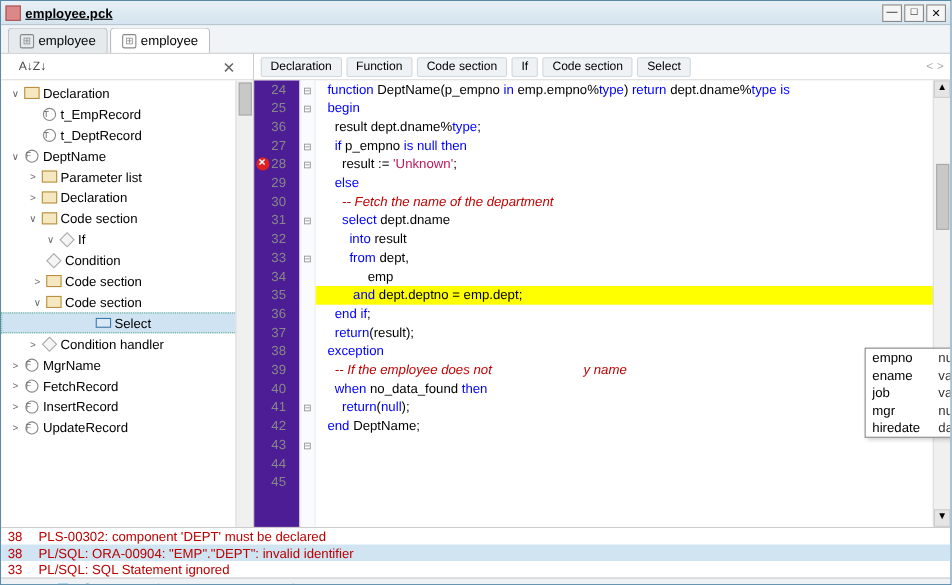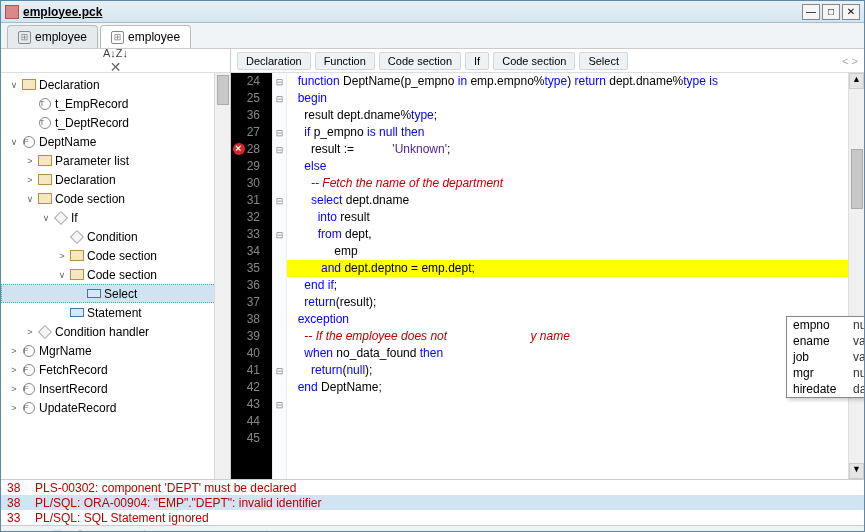--- a/index.html
+++ b/index.html
@@ -8,51 +8,51 @@
 .titlebar-icon { width: 14px; height: 14px; background: #d88; border: 1px solid #a55; margin-right: 4px; }
 .titlebar-text { flex: 1; font-weight: bold; font-size: 12px; text-decoration: underline; }
 .win-btns { display: flex; gap: 2px; }
 .win-btn { width: 18px; height: 16px; border: 1px solid #888; background: #f5f5f5; display: flex; align-items: center; justify-content: center; font-size: 10px; cursor: pointer; }
 .tabs-row { height: 26px; background: #f0f4f7; display: flex; align-items: flex-end; border-bottom: 1px solid #ccc; padding-left: 6px; }
 .file-tab { padding: 4px 10px; border: 1px solid #bbb; border-bottom: none; background: #fff; margin-right: 2px; border-radius: 4px 4px 0 0; display: flex; align-items: center; gap: 4px; cursor: pointer; }
 .file-tab.inactive { background: #e5eaed; }
 .tab-icon { width: 13px; height: 13px; border: 1px solid #888; border-radius: 2px; display: inline-flex; align-items: center; justify-content: center; font-size: 9px; color: #888; }
 .main { display: flex; height: 430px; }
 .left-panel { width: 230px; border-right: 1px solid #ccc; background: #fff; display: flex; flex-direction: column; }
-.left-toolbar { height: 24px; border-bottom: 1px solid #ddd; display: flex; align-items: center; justify-content: center; padding: 0 16px; flex-direction: column; }
+.left-toolbar { height: 24px; border-bottom: 1px solid #ddd; display: flex; align-items: center; justify-content: space-between; padding: 0 16px; }
 .left-toolbar .sort-icon { font-size: 11px; color: #444; cursor: pointer; }
 .close-x { cursor: pointer; color: #666; font-size: 14px; }
 .tree { flex: 1; overflow-y: auto; padding: 2px 0; position: relative; }
 .tree-sb { position:absolute; right:0; top:0; width:16px; height:100%; background:#f0f0f0; border-left:1px solid #ddd; }
 .tree-sb-thumb { position:absolute; left:2px; width:12px; background:#c8c8c8; border:1px solid #aaa; }
 .tree-row { display: flex; align-items: center; height: 19px; padding-left: 6px; cursor: pointer; white-space: nowrap; }
 .tree-row.selected { background: #cfe3f3; border: 1px dotted #5a8; }
 .tw { width: 14px; display: inline-flex; justify-content: center; color: #666; font-size: 9px; }
 .ic { width: 15px; height: 13px; display: inline-flex; align-items: center; justify-content: center; margin-right: 3px; }
 .ic-folder { border: 1px solid #b89040; background: #f5e8c0; width: 14px; height: 11px; }
 .ic-circle { border: 1px solid #888; border-radius: 50%; width: 12px; height: 12px; font-size: 8px; color: #666; }
 .ic-diamond { width: 10px; height: 10px; border: 1px solid #aaa; transform: rotate(45deg); background: #f5f5f5; }
 .ic-rect { width: 14px; height: 9px; border: 1px solid #3a7aa8; background: #d8e8f4; }
-.indent-1 { padding-left: 22px; } .indent-2 { padding-left: 38px; } .indent-3 { padding-left: 54px; }
+.indent-1 { padding-left: 22px; } .indent-2 { padding-left: 38px; } .indent-3 { padding-left: 26px; }
 .indent-4 { padding-left: 70px; }
 .right-panel { flex: 1; display: flex; flex-direction: column; background: #fff; position: relative; }
 .breadcrumb { height: 24px; border-bottom: 1px solid #ddd; display: flex; align-items: center; padding: 0 6px; gap: 4px; }
 .bc-item { padding: 2px 8px; background: #eef2f5; border: 1px solid #d0d8de; border-radius: 2px; cursor: pointer; font-size: 11px; }
 .bc-nav { margin-left: auto; color: #aaa; font-size: 11px; cursor: pointer; }
 .code-area { flex: 1; display: flex; font-family: Consolas, monospace; font-size: 12px; position: relative; overflow: hidden; }
-.gutter { width: 42px; background: #000000; border-right: 1px solid #eee; text-align: right; color: #888; }
+.gutter { width: 42px; background: #4c1d95; border-right: 1px solid #eee; text-align: right; color: #888; }
 .gutter-line { height: 17px; padding-right: 12px; line-height: 17px; position: relative; }
 .gutter-err::before { content: ""; position: absolute; left: 2px; top: 2px; width: 12px; height: 12px; background: #d22; border-radius: 50%; }
 .gutter-err::after { content: "×"; position: absolute; left: 4px; top: -1px; color: #fff; font-size: 11px; font-weight: bold; }
 .fold-col { width: 14px; background: #fafbfc; border-right: 1px solid #eee; }
 .fold-mark { height: 17px; display: flex; align-items: center; justify-content: center; color: #888; font-size: 9px; }
 .code-lines { flex: 1; position: relative; }
 .code-line { height: 17px; line-height: 17px; white-space: pre; padding-left: 4px; }
 .code-line.hl { background: #ffff00; }
-.kw { color: #0000ff; } .cm { color: #c00000; font-style: italic; } .str { color: #4c1d95; margin-left: 35px; }
+.kw { color: #0000ff; } .cm { color: #c00000; font-style: italic; } .str { color: #be185d; }
 .code-sb { position: absolute; right: 0; top: 0; width: 16px; height: 100%; background: #f0f0f0; border-left: 1px solid #ddd; }
 .code-sb-up, .code-sb-dn { height: 16px; text-align: center; font-size: 9px; background: #e5e5e5; border: 1px solid #ccc; cursor: pointer; }
 .code-sb-dn { position: absolute; bottom: 0; width: 100%; }
 .code-sb-track { position: absolute; top: 16px; bottom: 16px; width: 100%; }
 .code-sb-thumb { position: absolute; left: 2px; width: 12px; background: #c8c8c8; border: 1px solid #aaa; }
 .autocomplete { position: absolute; left: 555px; top: 243px; width: 180px; background: #fff; border: 1px solid #888; box-shadow: 2px 2px 4px rgba(0,0,0,.2); z-index: 10; }
 .ac-body { display: flex; }
 .ac-list { flex: 1; }
 .ac-row { display: flex; padding: 1px 6px; cursor: pointer; height: 16px; align-items: center; }
 .ac-name { width: 60px; }
@@ -175,27 +175,20 @@
             <span class="ic-folder"></span>
           </span>
           <span>Code section</span>
         </div>
         <div class="tree-row indent-4 selected">
           <span class="tw"></span>
           <span class="ic">
             <span class="ic-rect"></span>
           </span>
           <span>Select</span>
-        </div>
-        <div class="tree-row indent-3">
-          <span class="tw"></span>
-          <span class="ic">
-            <span class="ic-rect"></span>
-          </span>
-          <span>Statement</span>
         </div>
         <div class="tree-row indent-1">
           <span class="tw">&gt;</span>
           <span class="ic">
             <span class="ic-diamond"></span>
           </span>
           <span>Condition handler</span>
         </div>
         <div class="tree-row indent-0">
           <span class="tw">&gt;</span>

